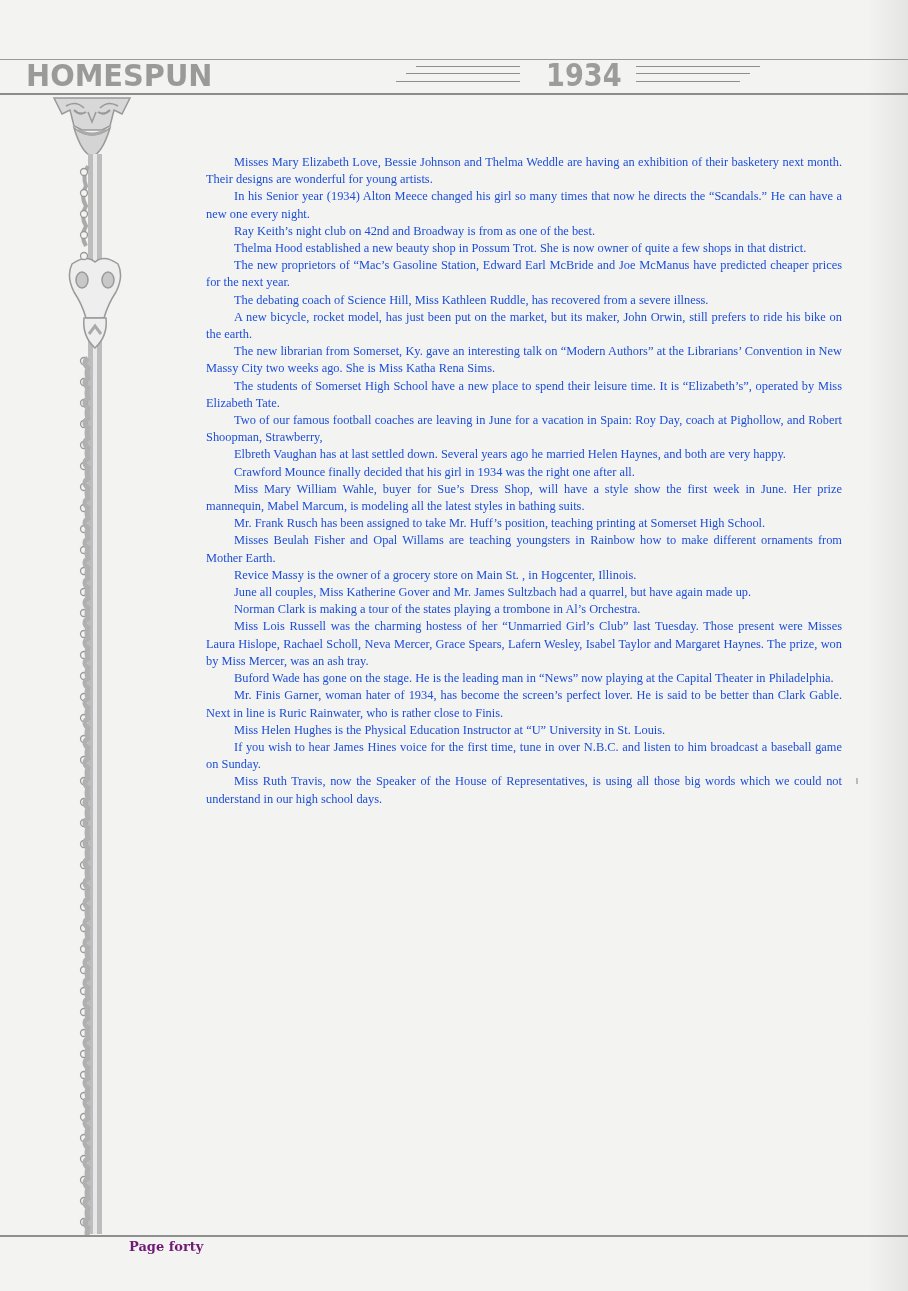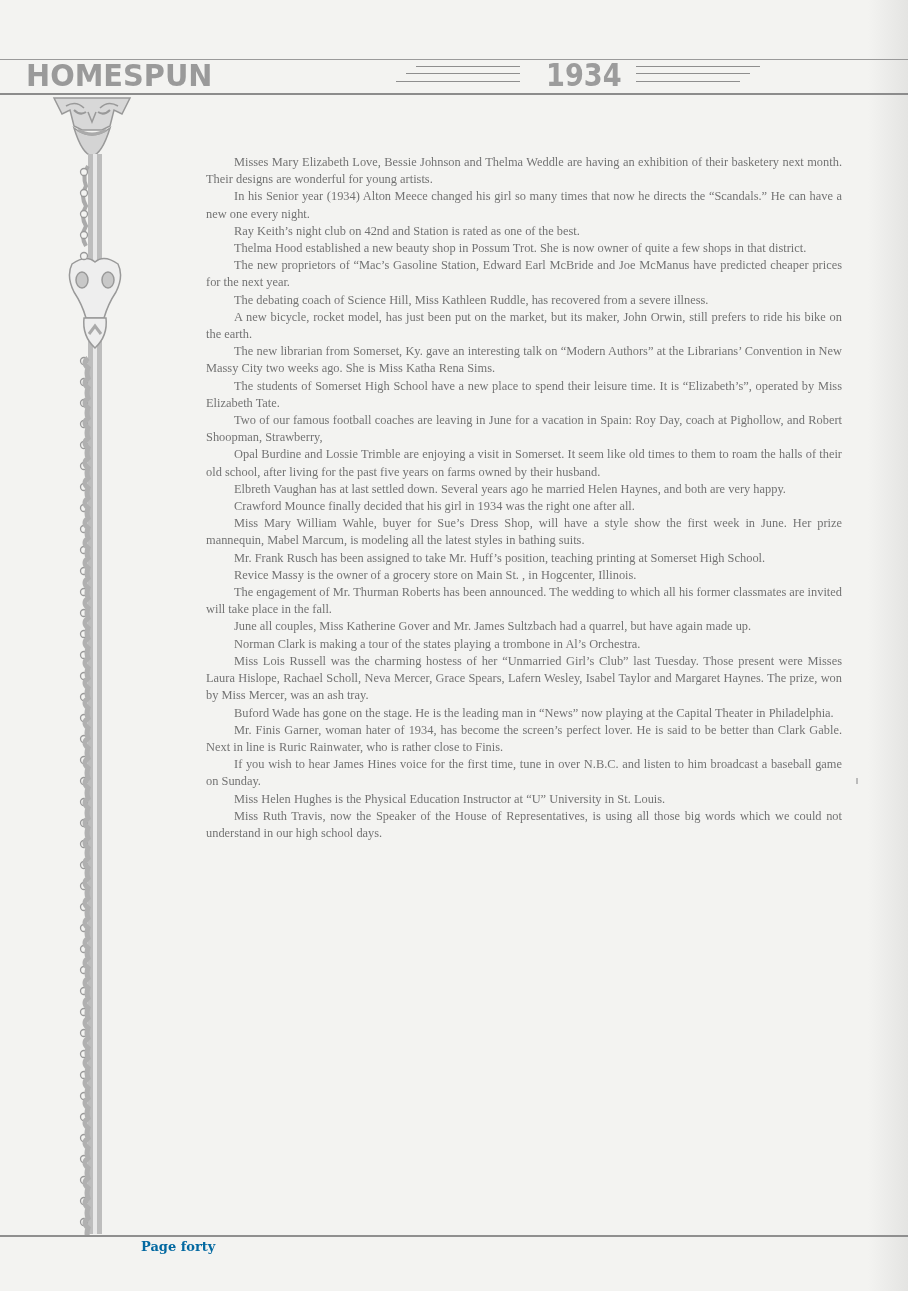--- a/index.html
+++ b/index.html
@@ -33,29 +33,29 @@
       font-size: 32px; font-weight: bold; color: #9c9c9c;
       transform: scaleX(0.85); transform-origin: left center;
     }
     .rule { position: absolute; height: 1px; background: #8e8e8e; }
     .sidebar-ornament { position: absolute; left: 52px; top: 96px; width: 80px; height: 1140px; }
     .footer-line {
       position: absolute; left: 0; top: 1235px; width: 908px; height: 2px;
       background: #8f8f8f;
     }
     .page-number {
-      position: absolute; left: 141px; top: 1239px;
+      position: absolute; left: 129px; top: 1239px;
       font-family: "DejaVu Serif", "Liberation Serif", serif;
-      font-size: 13px; font-weight: bold; color: #0369a1;
+      font-size: 13px; font-weight: bold; color: #701a75;
     }
     .body-text {
       position: absolute; left: 206px; top: 154px; width: 636px;
       font-size: 12.4px; line-height: 17.2px; text-align: justify;
       font-family: "Liberation Serif", "DejaVu Serif", serif;
-      color: #737373;
+      color: #1d4ed8;
     }
     .body-text p { margin: 0; text-indent: 28px; }
     .speck { position: absolute; width: 2px; height: 6px; background: #bbb; }
   </style>
 </head>
 <body>
 
 <div class="page-shade"></div>
 
 <div class="header-line-top"></div>
@@ -141,41 +141,40 @@
       <circle cx="32" cy="1084" r="3.5"></circle>
       <circle cx="32" cy="1105" r="3.5"></circle>
       <circle cx="32" cy="1126" r="3.5"></circle>
     </g>
   <path id="wave" fill="none" stroke="#b0b0b0" stroke-width="5" d="M36 262 Q30 267 36 272 Q34 277 36 282 Q30 287 36 292 Q34 297 36 302 Q30 307 36 312 Q34 317 36 322 Q30 327 36 332 Q34 337 36 342 Q30 347 36 352 Q34 357 36 362 Q30 367 36 372 Q34 377 36 382 Q30 387 36 392 Q34 397 36 402 Q30 407 36 412 Q34 417 36 422 Q30 427 36 432 Q34 437 36 442 Q30 447 36 452 Q34 457 36 462 Q30 467 36 472 Q34 477 36 482 Q30 487 36 492 Q34 497 36 502 Q30 507 36 512 Q34 517 36 522 Q30 527 36 532 Q34 537 36 542 Q30 547 36 552 Q34 557 36 562 Q30 567 36 572 Q34 577 36 582 Q30 587 36 592 Q34 597 36 602 Q30 607 36 612 Q34 617 36 622 Q30 627 36 632 Q34 637 36 642 Q30 647 36 652 Q34 657 36 662 Q30 667 36 672 Q34 677 36 682 Q30 687 36 692 Q34 697 36 702 Q30 707 36 712 Q34 717 36 722 Q30 727 36 732 Q34 737 36 742 Q30 747 36 752 Q34 757 36 762 Q30 767 36 772 Q34 777 36 782 Q30 787 36 792 Q34 797 36 802 Q30 807 36 812 Q34 817 36 822 Q30 827 36 832 Q34 837 36 842 Q30 847 36 852 Q34 857 36 862 Q30 867 36 872 Q34 877 36 882 Q30 887 36 892 Q34 897 36 902 Q30 907 36 912 Q34 917 36 922 Q30 927 36 932 Q34 937 36 942 Q30 947 36 952 Q34 957 36 962 Q30 967 36 972 Q34 977 36 982 Q30 987 36 992 Q34 997 36 1002 Q30 1007 36 1012 Q34 1017 36 1022 Q30 1027 36 1032 Q34 1037 36 1042 Q30 1047 36 1052 Q34 1057 36 1062 Q30 1067 36 1072 Q34 1077 36 1082 Q30 1087 36 1092 Q34 1097 36 1102 Q30 1107 36 1112 Q34 1117 36 1122 Q30 1127 36 1132 Q34 1137 36 1142"></path>
 </svg>
 
 <div class="body-text" id="body-text">
     <p>Misses Mary Elizabeth Love, Bessie Johnson and Thelma Weddle are having an exhibition of their basketery next month. Their designs are wonderful for young artists.</p>
     <p>In his Senior year (1934) Alton Meece changed his girl so many times that now he directs the “Scandals.” He can have a new one every night.</p>
-    <p>Ray Keith’s night club on 42nd and Station is rated as one of the best.</p>
+    <p>Ray Keith’s night club on 42nd and Broadway is from as one of the best.</p>
     <p>Thelma Hood established a new beauty shop in Possum Trot. She is now owner of quite a few shops in that district.</p>
     <p>The new proprietors of “Mac’s Gasoline Station, Edward Earl McBride and Joe McManus have predicted cheaper prices for the next year.</p>
     <p>The debating coach of Science Hill, Miss Kathleen Ruddle, has recovered from a severe illness.</p>
     <p>A new bicycle, rocket model, has just been put on the market, but its maker, John Orwin, still prefers to ride his bike on the earth.</p>
     <p>The new librarian from Somerset, Ky. gave an interesting talk on “Modern Authors” at the Librarians’ Convention in New Massy City two weeks ago. She is Miss Katha Rena Sims.</p>
     <p>The students of Somerset High School have a new place to spend their leisure time. It is “Elizabeth’s”, operated by Miss Elizabeth Tate.</p>
     <p>Two of our famous football coaches are leaving in June for a vacation in Spain: Roy Day, coach at Pighollow, and Robert Shoopman, Strawberry,</p>
-    <p>Opal Burdine and Lossie Trimble are enjoying a visit in Somerset. It seem like old times to them to roam the halls of their old school, after living for the past five years on farms owned by their husband.</p>
     <p>Elbreth Vaughan has at last settled down. Several years ago he married Helen Haynes, and both are very happy.</p>
     <p>Crawford Mounce finally decided that his girl in 1934 was the right one after all.</p>
     <p>Miss Mary William Wahle, buyer for Sue’s Dress Shop, will have a style show the first week in June. Her prize mannequin, Mabel Marcum, is modeling all the latest styles in bathing suits.</p>
     <p>Mr. Frank Rusch has been assigned to take Mr. Huff’s position, teaching printing at Somerset High School.</p>
+    <p>Misses Beulah Fisher and Opal Willams are teaching youngsters in Rainbow how to make different ornaments from Mother Earth.</p>
     <p>Revice Massy is the owner of a grocery store on Main St. , in Hogcenter, Illinois.</p>
-    <p>The engagement of Mr. Thurman Roberts has been announced. The wedding to which all his former classmates are invited will take place in the fall.</p>
     <p>June all couples, Miss Katherine Gover and Mr. James Sultzbach had a quarrel, but have again made up.</p>
     <p>Norman Clark is making a tour of the states playing a trombone in Al’s Orchestra.</p>
     <p>Miss Lois Russell was the charming hostess of her “Unmarried Girl’s Club” last Tuesday. Those present were Misses Laura Hislope, Rachael Scholl, Neva Mercer, Grace Spears, Lafern Wesley, Isabel Taylor and Margaret Haynes. The prize, won by Miss Mercer, was an ash tray.</p>
     <p>Buford Wade has gone on the stage. He is the leading man in “News” now playing at the Capital Theater in Philadelphia.</p>
     <p>Mr. Finis Garner, woman hater of 1934, has become the screen’s perfect lover. He is said to be better than Clark Gable. Next in line is Ruric Rainwater, who is rather close to Finis.</p>
+    <p>Miss Helen Hughes is the Physical Education Instructor at “U” University in St. Louis.</p>
     <p>If you wish to hear James Hines voice for the first time, tune in over N.B.C. and listen to him broadcast a baseball game on Sunday.</p>
-    <p>Miss Helen Hughes is the Physical Education Instructor at “U” University in St. Louis.</p>
     <p>Miss Ruth Travis, now the Speaker of the House of Representatives, is using all those big words which we could not understand in our high school days.</p>
   </div>
 
 <div class="footer-line"></div>
 <div class="page-number">Page forty</div>
 
 <div class="speck" style="left:856px; top:778px;"></div>
 
 </body></html>

